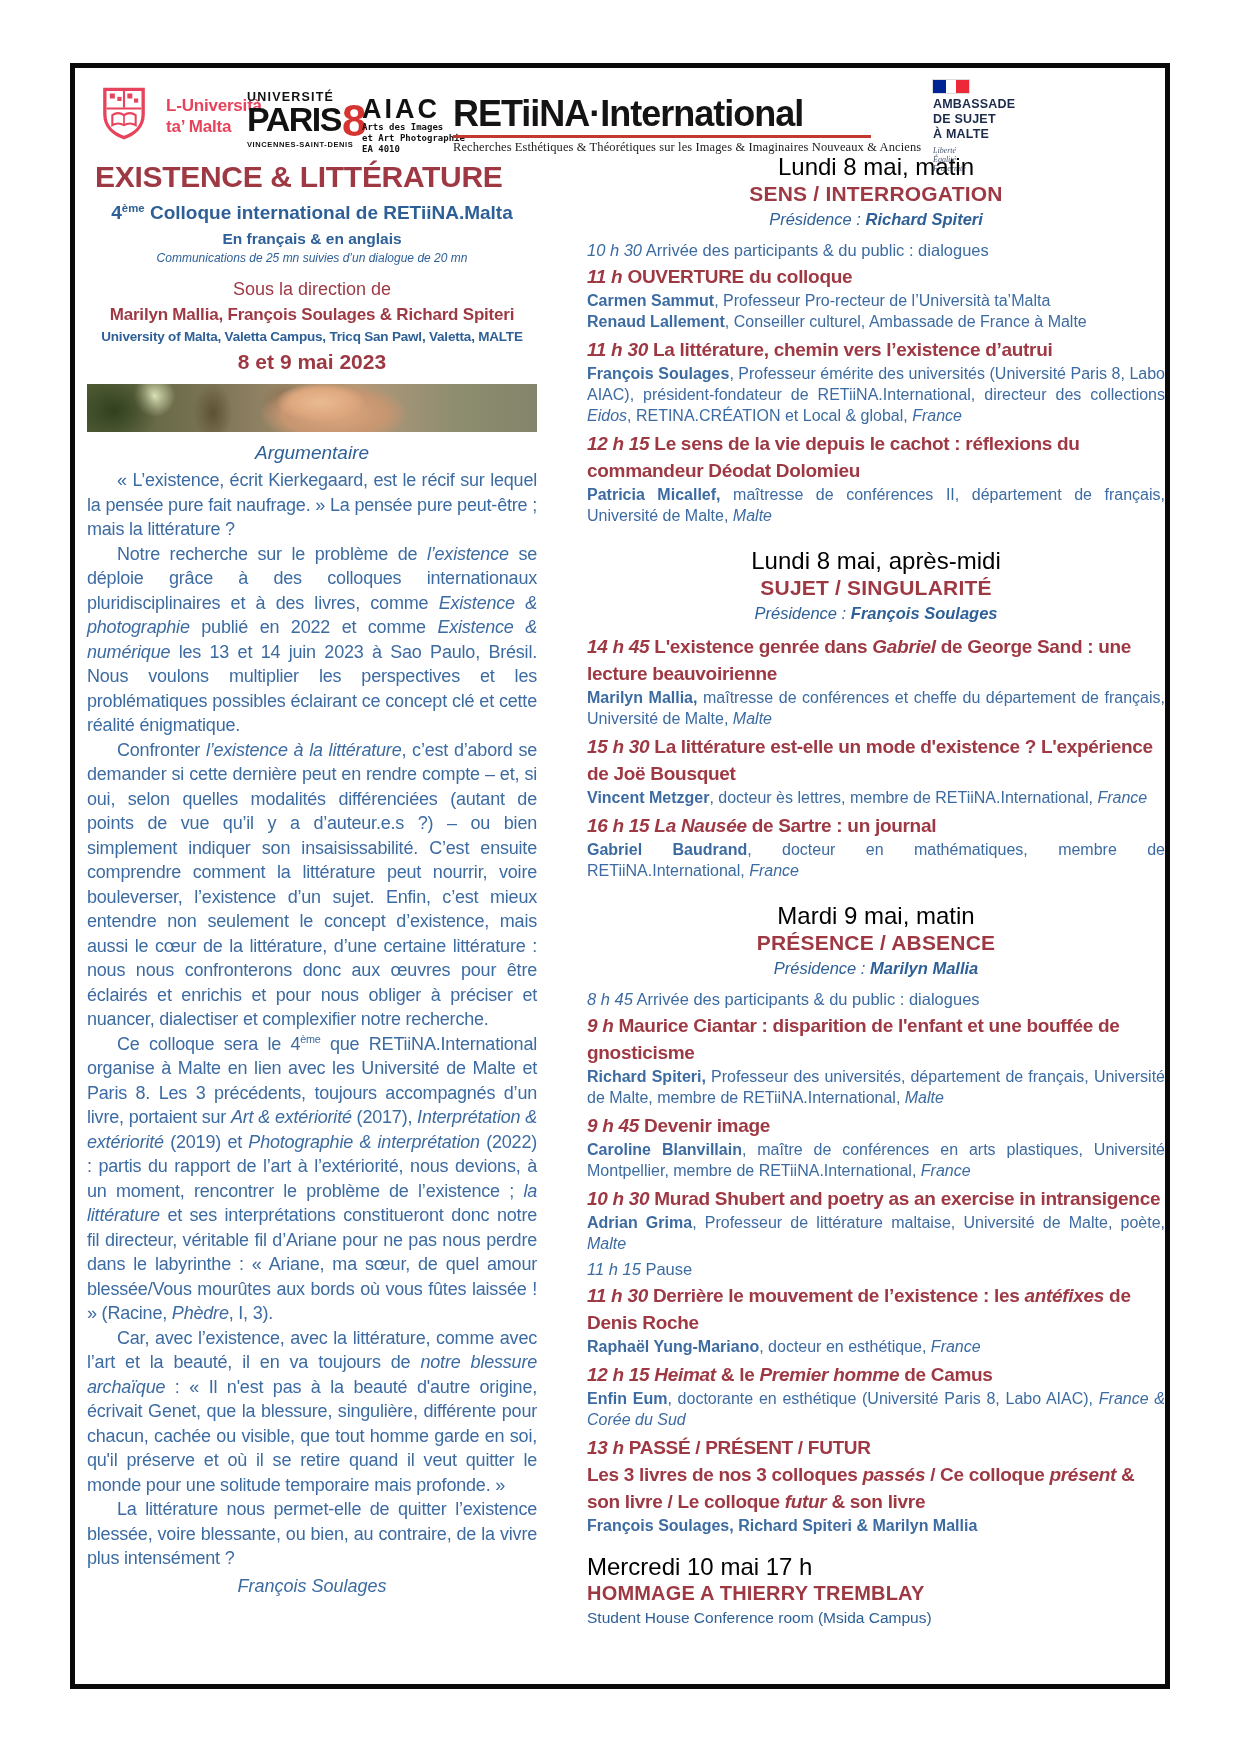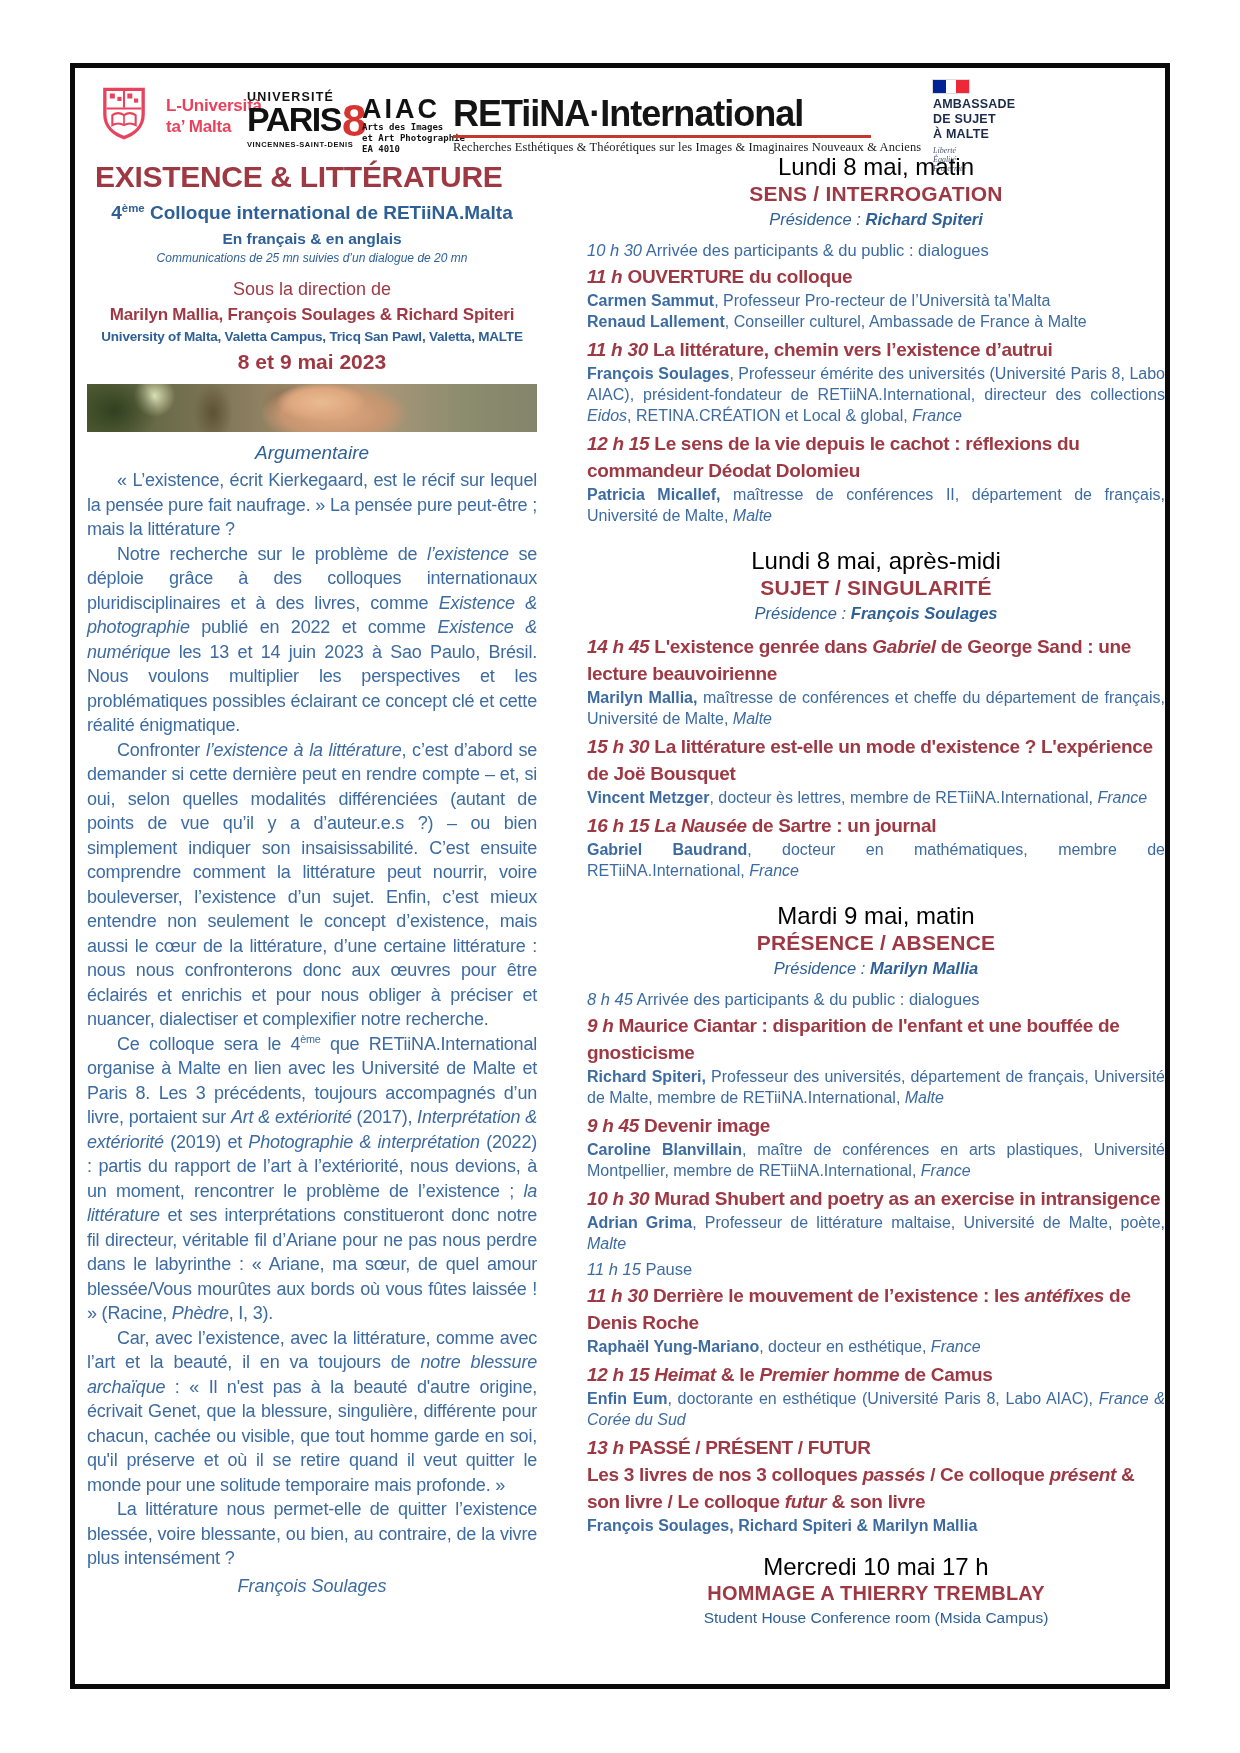--- a/index.html
+++ b/index.html
@@ -56,21 +56,21 @@
   .session{text-align:center;margin:22px 0 8px}
   .session:first-child{margin-top:0}
   .when{font-size:24px;color:#000000;line-height:25px}
   .theme{font-size:21px;font-weight:bold;color:#9e3944;line-height:29px;letter-spacing:0.2px}
   .chair{font-size:16.5px;font-style:italic;color:#2e6097;line-height:23px}
   .note{font-size:16.5px;color:#3c6ba2;line-height:22px;margin:1px 0 2px}
   .talk{margin:1px 0 4px}
   .talk-title{font-size:19px;font-weight:bold;color:#9e3944;line-height:27px;letter-spacing:-0.3px}
   .talk-title .time{font-style:italic}
   .speaker{font-size:16px;color:#3c6ba2;line-height:21px;text-align:justify}
-  .closing{text-align:center;margin-top:18px}
+  .closing{margin-top:18px}
   .closing .theme{font-size:20px;line-height:28px}
   .venue{font-size:15.5px;font-weight:normal;color:#2e6097;line-height:21px}
 </style>
 </head>
 <body>
 
 <div class="page">
 
   <div class="logo malta">
     <span>

